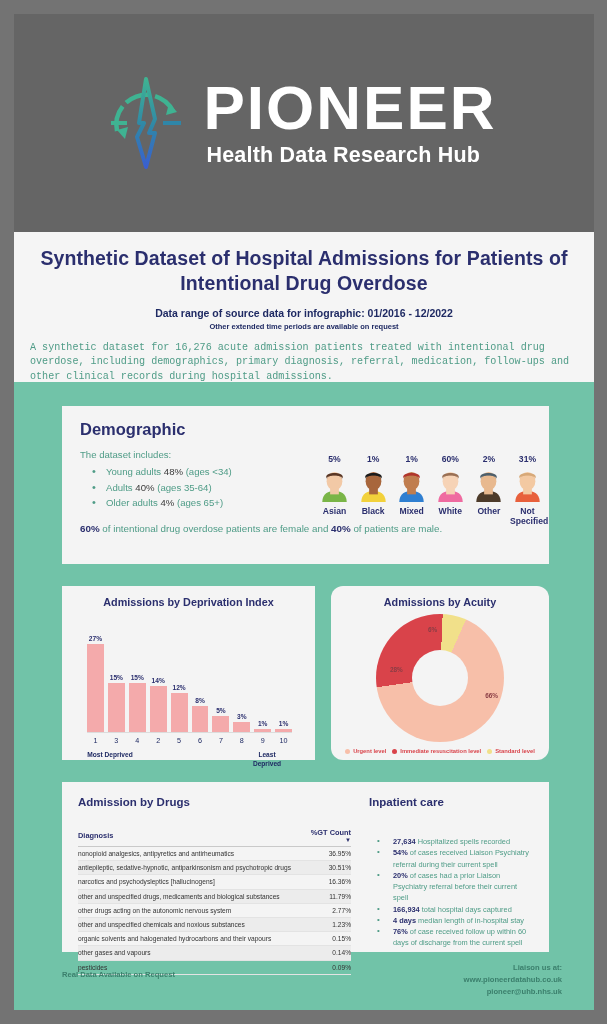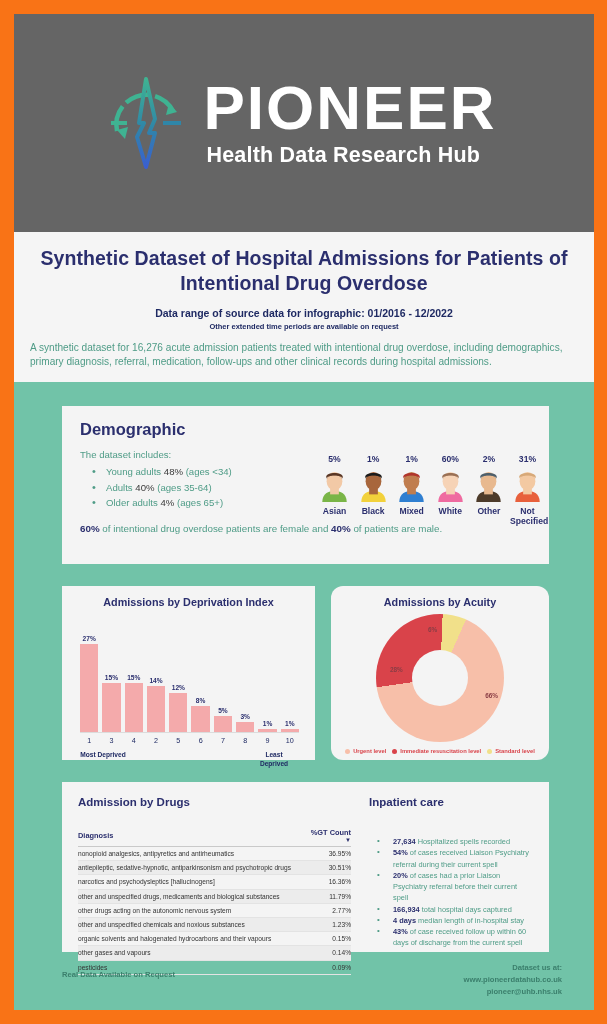--- a/index.html
+++ b/index.html
@@ -2,21 +2,21 @@
 <html><head>
 <meta charset="utf-8">
 <style>
   * { box-sizing: border-box; margin: 0; padding: 0; }
   html, body {
     width: 607px; height: 1024px;
     background: #ffffff;
     font-family: "Liberation Sans", sans-serif;
     overflow: hidden;
   }
-  .page { position: relative; width: 607px; height: 1024px; background:#f97316; }
+  .page { position: relative; width: 607px; height: 1024px; background:#737373; }
 
   
   .header {
     position:absolute; left:14px; top:14px; width:580px; height:218px;
     background:#656565; display:flex; align-items:center; justify-content:center;
   }
   .logo-wrap { display:flex; align-items:center; gap:14px; transform:translateX(-4px); }
   .logo-mark { width:86px; height:96px; flex:0 0 auto; }
   .logo-text { display:flex; flex-direction:column; align-items:flex-start; }
   .logo-title {
@@ -39,20 +39,21 @@
   }
   .daterange {
     color:#1f2a63; font-size:10.5px; font-weight:700; text-align:center; margin-top:10px;
   }
   .daterange2 {
     color:#1f2a63; font-size:7.5px; font-weight:700; text-align:center; margin-top:3px;
   }
   .blurb {
     color:#4f9c87; font-size:10.1px; line-height:1.45; margin-top:10px;
     text-align:left;
+    font-family:Liberation Mono, monospace;
   }
 
   
   .teal {
     position:absolute; left:14px; top:382px; width:580px; height:628px;
     background:#71c3a8;
   }
 
   .card { background:#f4f4f4; }
 
@@ -77,21 +78,21 @@
     display:flex; justify-content:space-between;
   }
   .eth-item { width:35px; text-align:center; }
   .eth-pct { color:#2b2f6e; font-size:8.6px; font-weight:700; }
   .eth-fig { width:35px; height:33px; margin:5px auto 0; }
   .eth-name {
     color:#2b2f6e; font-size:8.6px; font-weight:700; margin-top:4px; line-height:1.2;
   }
 
   
-  .bar-card { position:absolute; left:48px; top:204px; width:253px; height:174px; padding:10px 8px; }
+  .bar-card { position:absolute; left:48px; top:204px; width:253px; height:174px; padding:10px 15px; }
   .donut-card { position:absolute; left:317px; top:204px; width:218px; height:174px; padding:10px 8px;border-radius:12px; }
   .chart-title { color:#2b2f6e; font-size:10.8px; font-weight:700; text-align:center; }
 
   .bars { position:relative; height:108px; margin:16px 8px 0 10px; display:flex; align-items:flex-end; gap:4px; }
   .barcol { flex:1; display:flex; flex-direction:column; align-items:center; justify-content:flex-end; height:100%; }
   .barlabel { color:#2b2f6e; font-size:6.6px; font-weight:700; margin-bottom:2px; }
   .bar { width:100%; background:#f4aaab; }
   .axis { border-top:1px solid #dcdcdc; margin:0 8px 0 10px; }
   .xticks { display:flex; gap:4px; margin:3px 8px 0 10px; }
   .xtick { flex:1; text-align:center; color:#1f2a63; font-size:7.2px; }
@@ -418,29 +419,29 @@
           </table>
         </div>
         <div class="b-right">
           <div class="sec-title" style="font-size:11.5px;">Inpatient care</div>
           <ul class="ip-list" id="iplist">
               <li><span class="bulletdot">•</span><b>27,634</b><span> Hospitalized spells recorded</span></li>
               <li><span class="bulletdot">•</span><b>54%</b><span> of cases received Liaison Psychiatry referral during their current spell</span></li>
               <li><span class="bulletdot">•</span><b>20%</b><span> of cases had a prior Liaison Psychiatry referral before their current spell</span></li>
               <li><span class="bulletdot">•</span><b>166,934</b><span> total hospital days captured</span></li>
               <li><span class="bulletdot">•</span><b>4 days</b><span> median length of in-hospital stay</span></li>
-              <li><span class="bulletdot">•</span><b>43%</b><span> of case received follow up within 60 days of discharge from the current spell</span></li>
+              <li><span class="bulletdot">•</span><b>76%</b><span> of case received follow up within 60 days of discharge from the current spell</span></li>
             </ul>
         </div>
       </div>
     </div>
 
     <div class="footer">
       <div class="foot-left">Real Data Available on Request</div>
       <div class="foot-right">
-        <div>Dataset us at:</div>
+        <div>Liaison us at:</div>
         <div>www.pioneerdatahub.co.uk</div>
         <div>pioneer@uhb.nhs.uk</div>
       </div>
     </div>
 
   </div>
 </div>
 
 </body></html>

